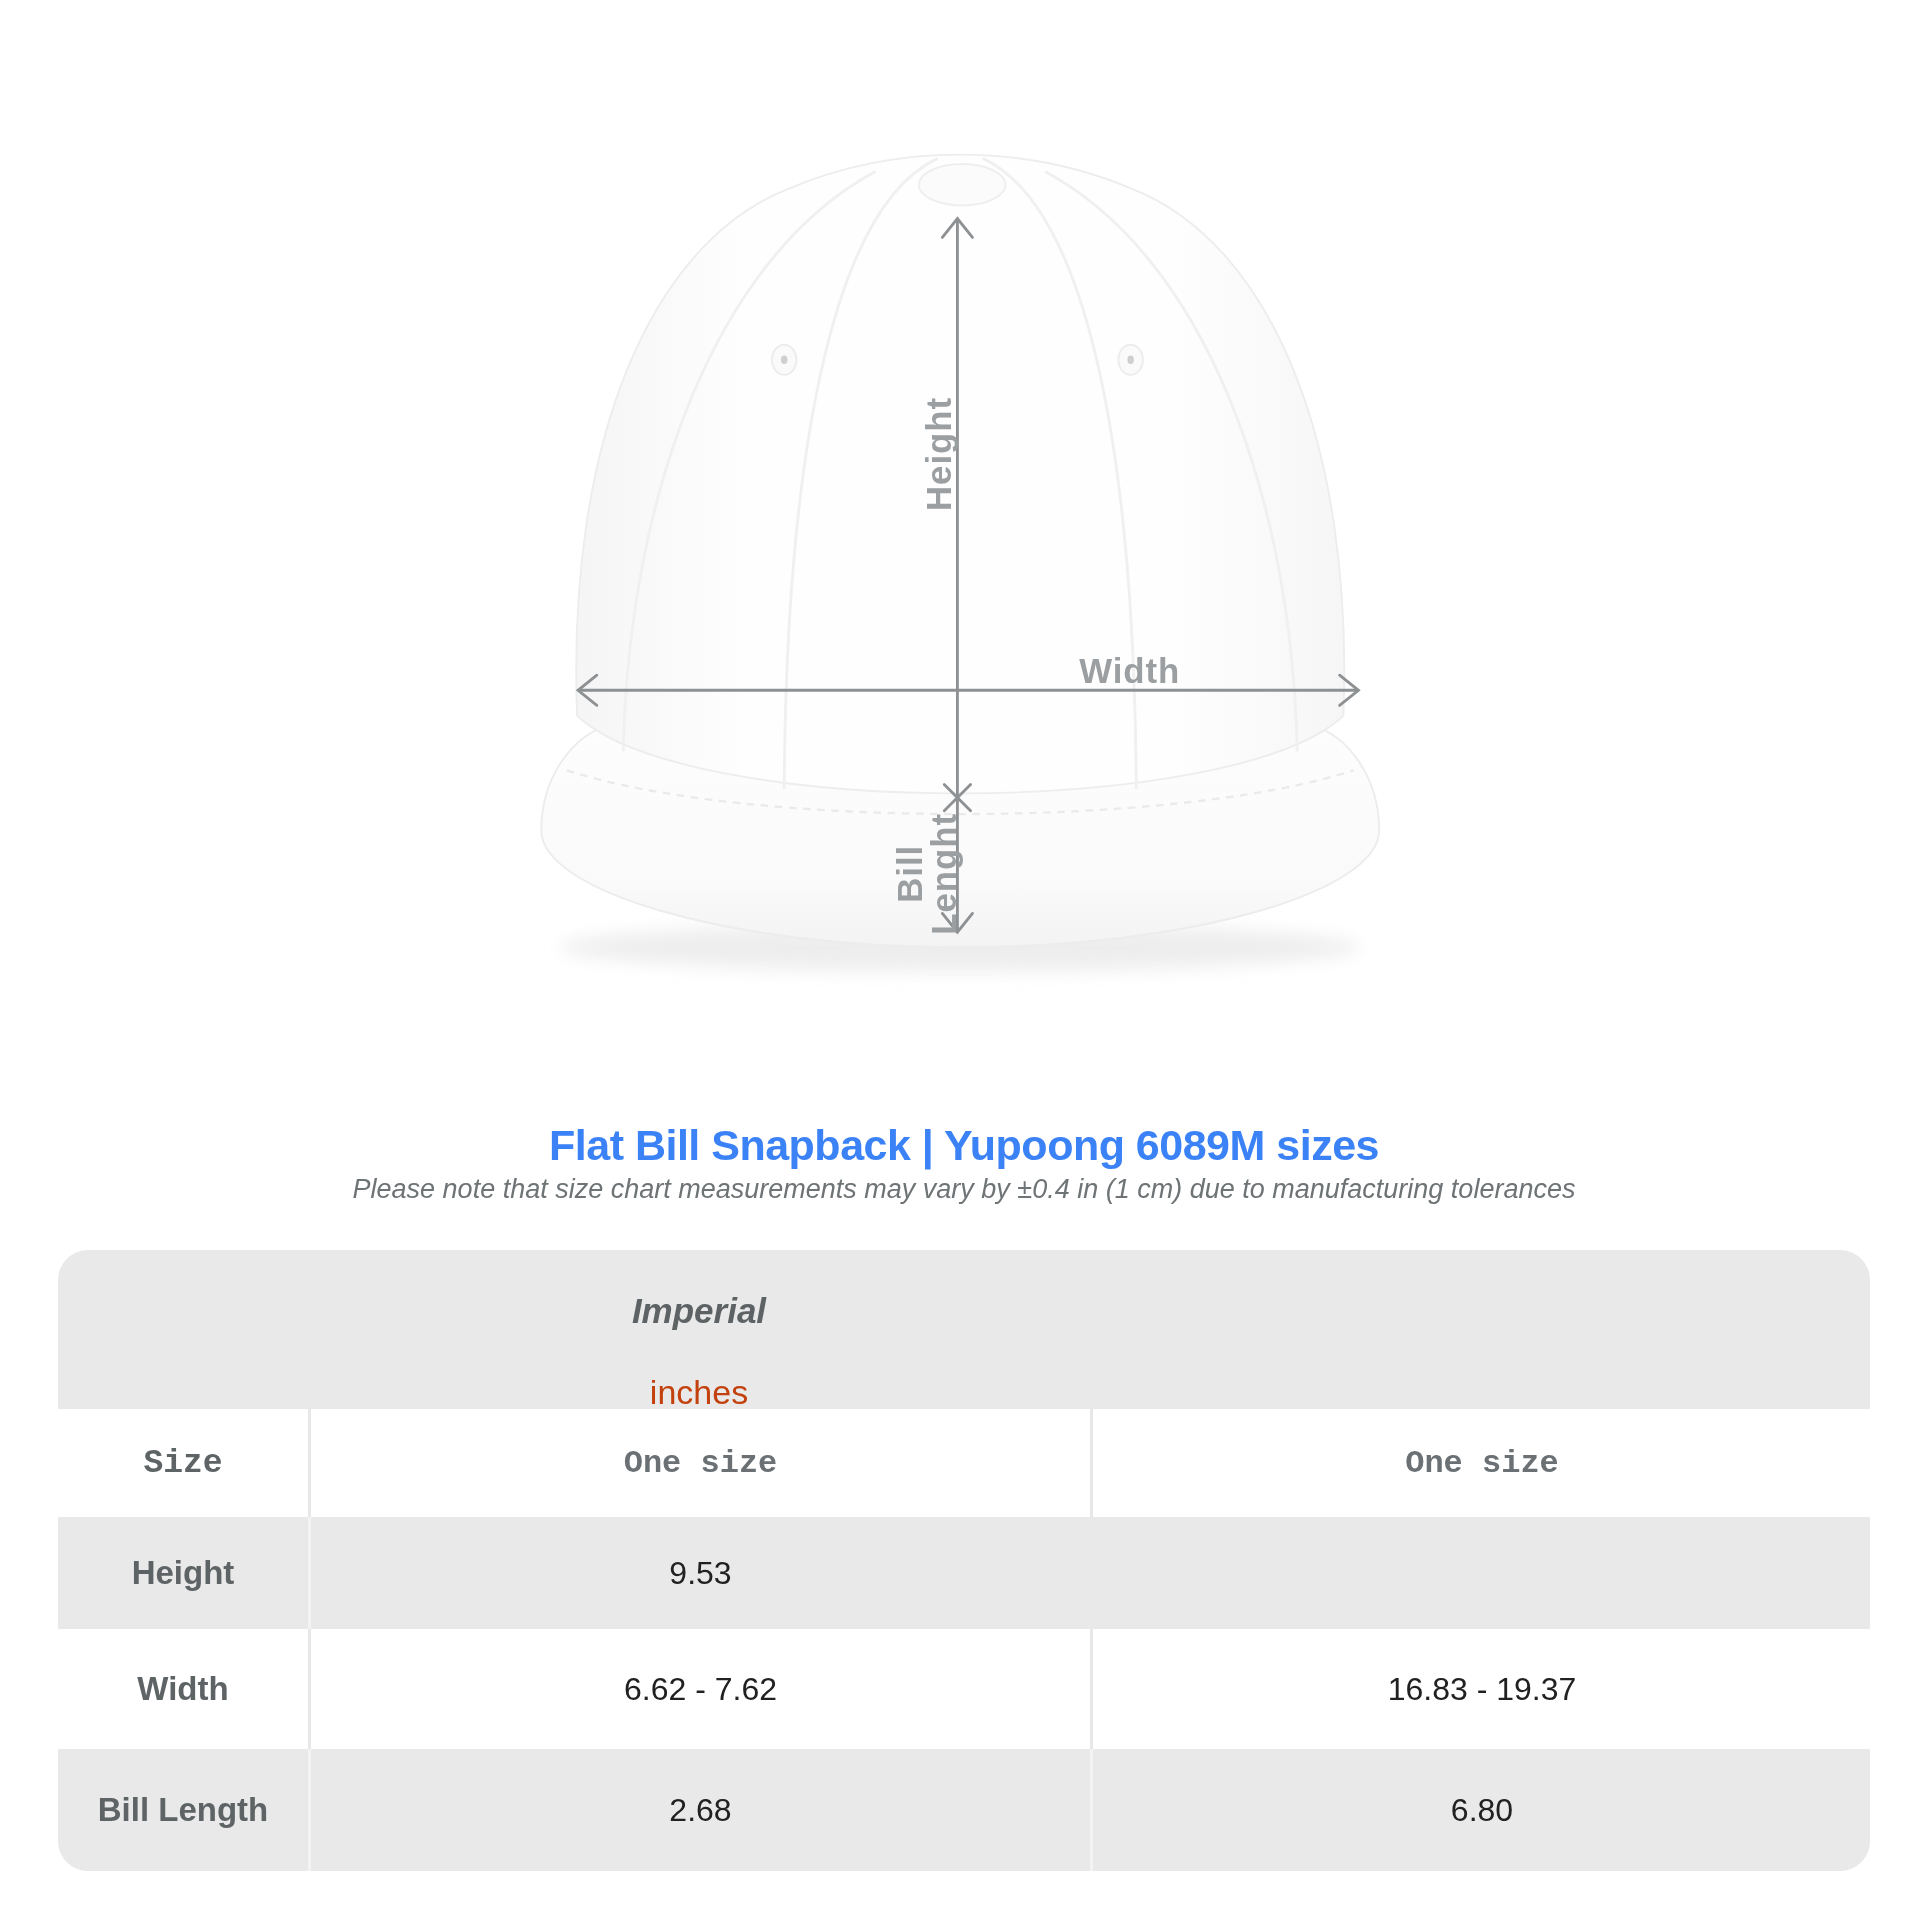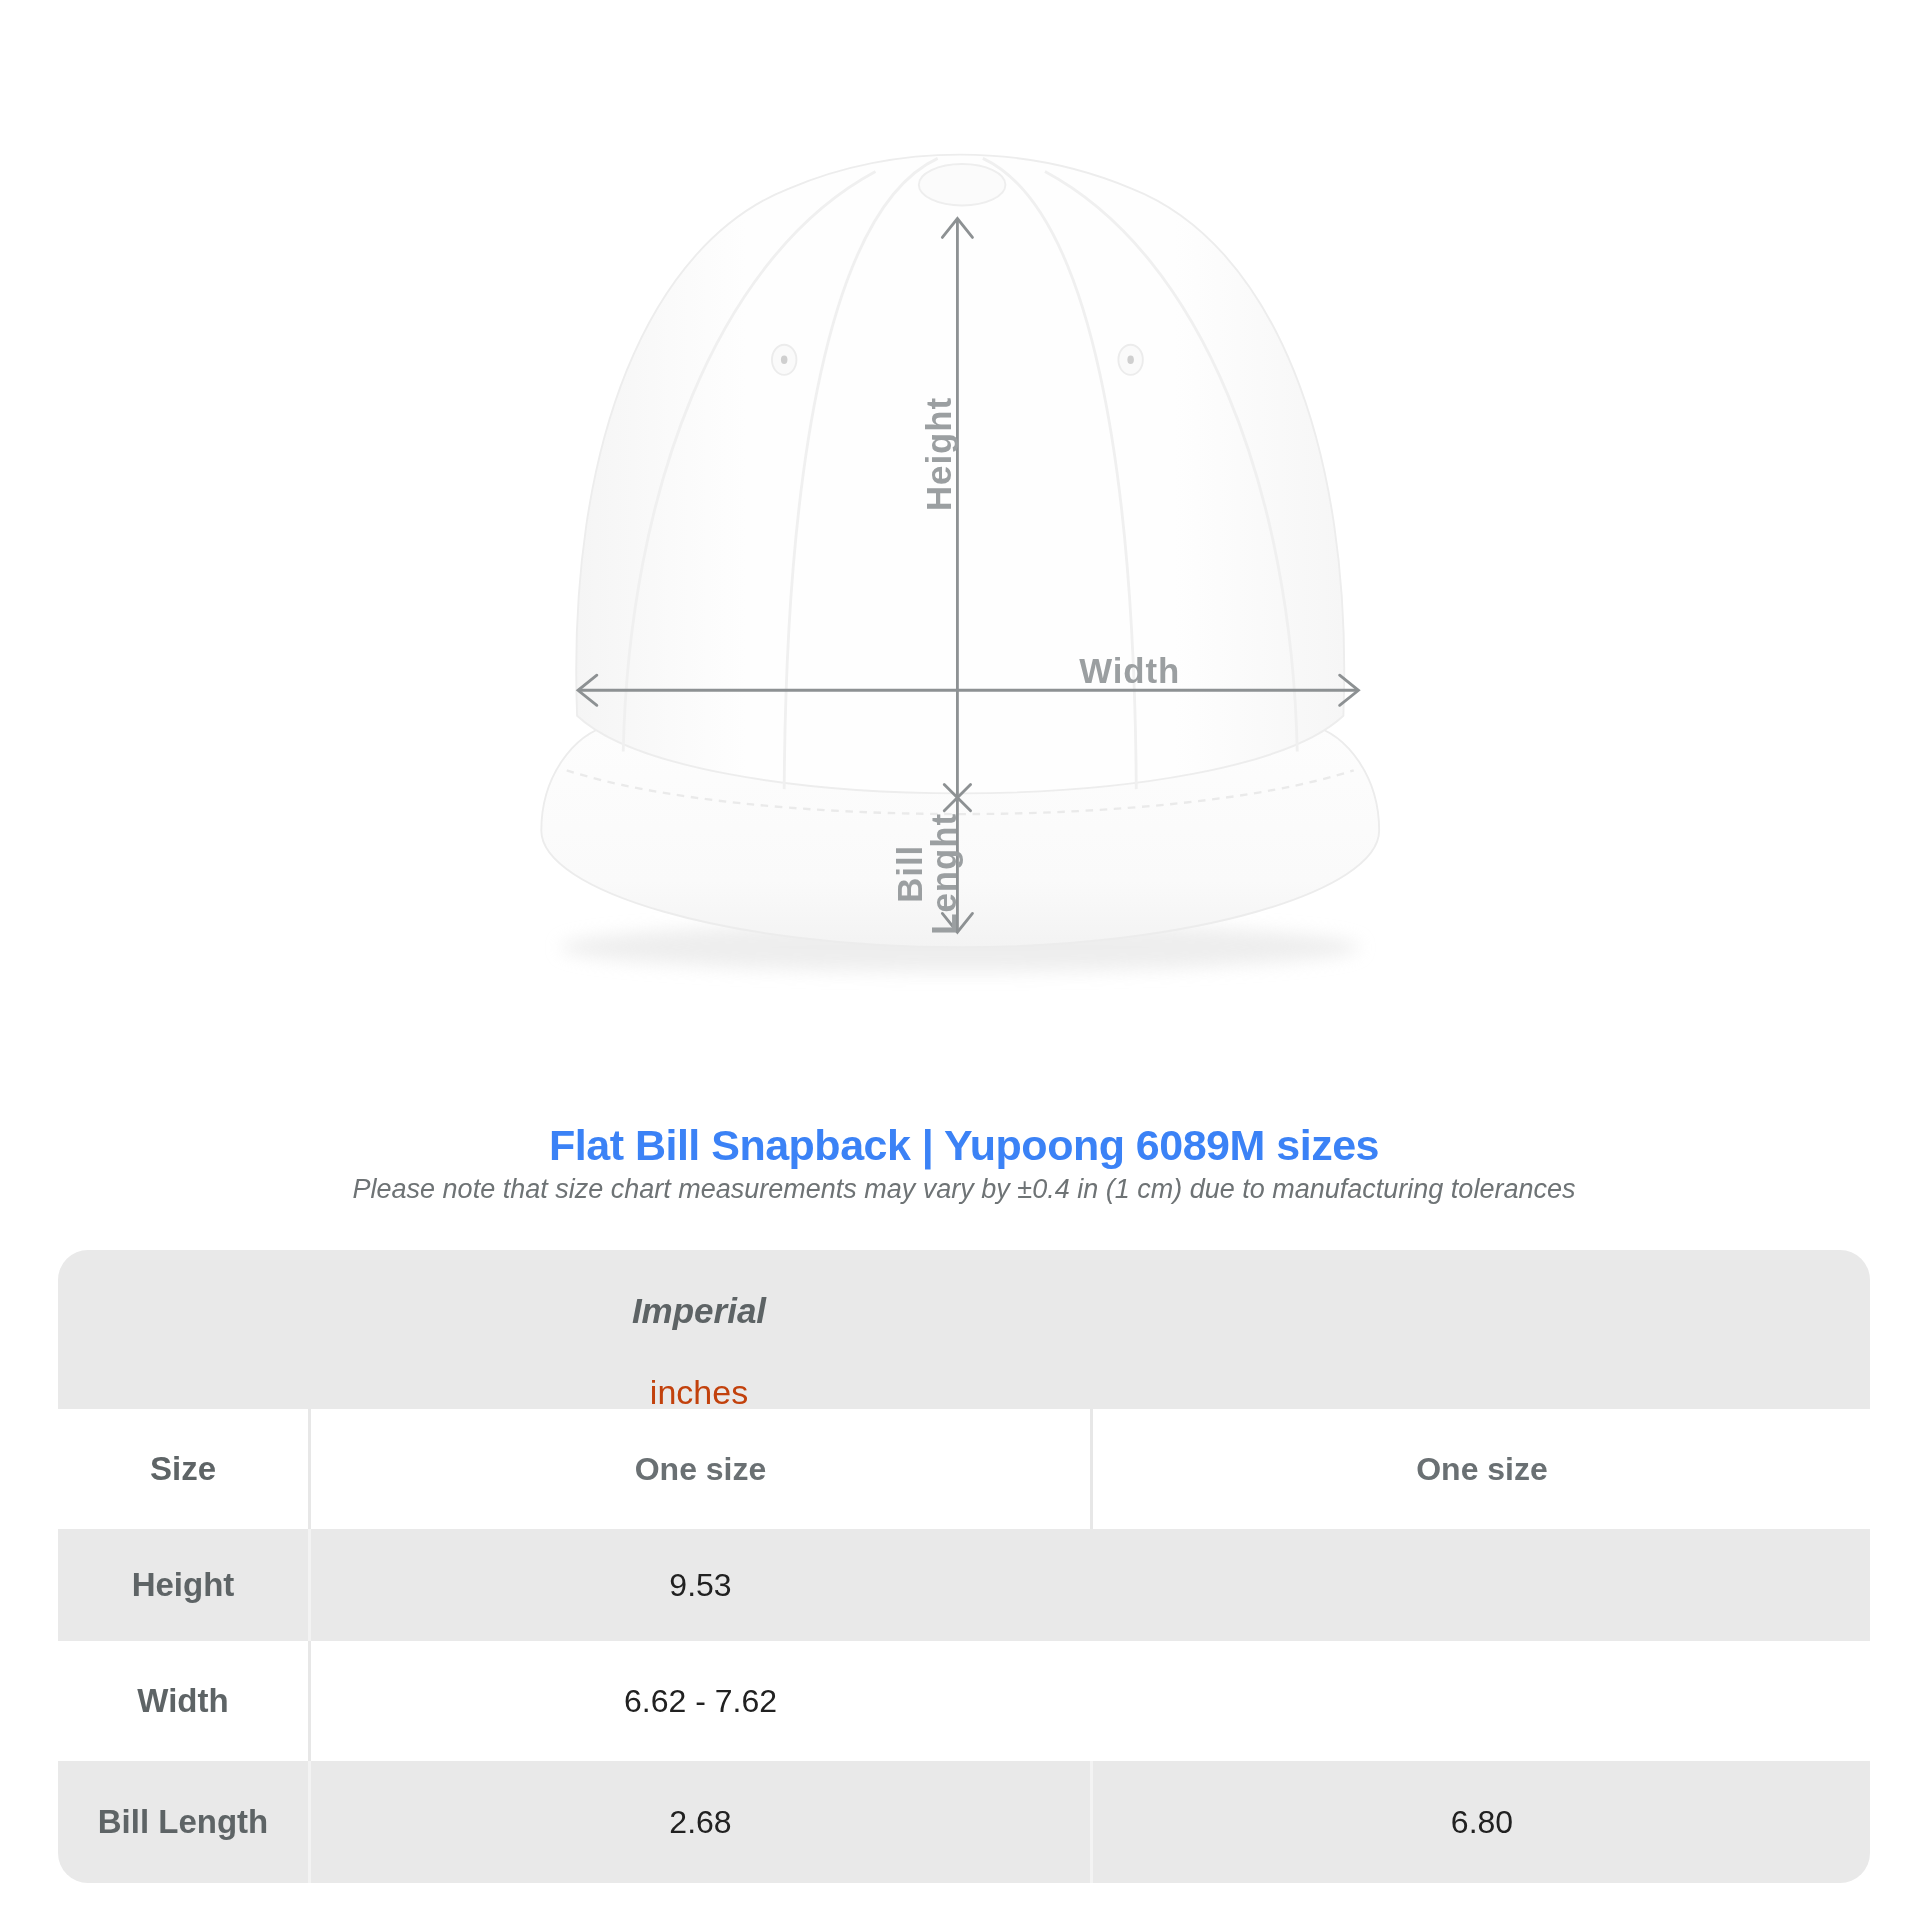--- a/index.html
+++ b/index.html
@@ -31,21 +31,21 @@
   }
   .hcell{display:flex;flex-direction:column;align-items:center;padding-top:43px;gap:7.5px;justify-content:space-between;}
   .hcell .hl{font-size:35px;font-weight:bold;font-style:italic;color:#5d6365;line-height:1;}
   .hcell .hs{font-size:34px;color:#c2410c;line-height:1;}
   .trow{display:grid;grid-template-columns:250px 782px 781px;background:#ffffff;}
   .trow.gray{background:#e9e9e9;}
   .trow.last{border-radius:0 0 30px 30px;}
   .trow .c{display:flex;align-items:center;justify-content:center;}
   .trow .c.val{border-left:3.8px solid #e7e7e7;}
   .trow.gray .c.val{border-left-color:#f3f3f3;}
-  .row-size{height:120px;}
+  .row-size{height:108px;font-family:Liberation Mono, monospace;}
   .row-height{height:112px;}
   .row-width{height:120px;}
   .row-bill{height:122px;}
   .c .lbl{font-size:33px;font-weight:bold;color:#5e6466;}
   .c .num{font-size:32px;color:#212121;}
   .trow.size-row .c .num{font-weight:bold;color:#6a7073;}
 </style>
 </head>
 <body>
 
@@ -149,20 +149,23 @@
       </div>
   </div>
 
   <div class="trow row-width">
     <div class="c">
         <span class="lbl">Width</span>
       </div>
     <div class="c val">
         <span class="num">6.62 - 7.62</span>
       </div>
+    <div class="c val">
+        <span class="num">16.83 - 19.37</span>
+      </div>
   </div>
 
   <div class="trow gray last row-bill">
     <div class="c">
         <span class="lbl">Bill Length</span>
       </div>
     <div class="c val">
         <span class="num">2.68</span>
       </div>
     <div class="c val">

